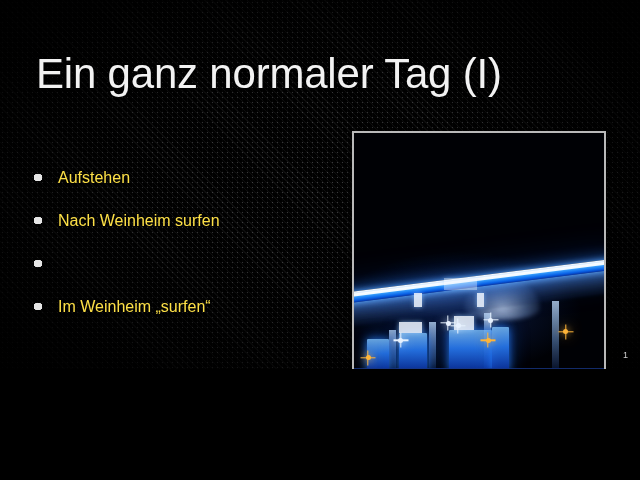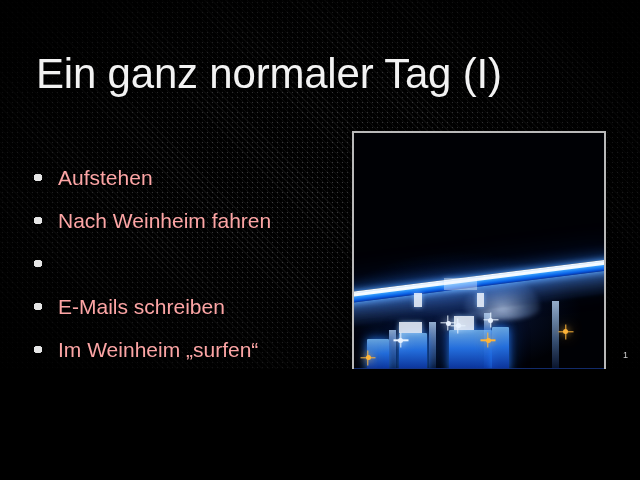--- a/index.html
+++ b/index.html
@@ -105,23 +105,23 @@
     position: absolute;
     left: 0; top: 0;
     width: 8px; height: 7px;
     background: #e6e6e6;
     clip-path: polygon(
       0% 14%, 14% 14%, 14% 0%, 86% 0%, 86% 14%, 100% 14%,
       100% 86%, 86% 86%, 86% 100%, 14% 100%, 14% 86%, 0% 86%);
     box-shadow: 0 1px 2px rgba(0,0,0,0.8);
   }
   .bullet-text {
-    font-size: 21px;
+    font-size: 16px;
     line-height: 24px;
-    color: #fca5a5;
+    color: #fde047;
     white-space: nowrap;
     text-shadow: 0 1px 2px rgba(0,0,0,0.85);
   }
 
   
   .photo-frame {
     position: absolute;
     left: 352px;
     top: 131px;
     width: 254px;
@@ -296,31 +296,27 @@
     <ul class="bullets">
 
       <li class="bullet-row">
         <span class="bullet-marker"></span>
         <span class="bullet-text">Aufstehen</span>
       </li>
 
 
       <li class="bullet-row">
         <span class="bullet-marker"></span>
-        <span class="bullet-text">Nach Weinheim fahren</span>
+        <span class="bullet-text">Nach Weinheim surfen</span>
       </li>
 
       <li class="bullet-row">
         <span class="bullet-marker"></span>
       </li>
 
-      <li class="bullet-row">
-        <span class="bullet-marker"></span>
-        <span class="bullet-text">E-Mails schreiben</span>
-      </li>
 
       <li class="bullet-row">
         <span class="bullet-marker"></span>
         <span class="bullet-text">Im Weinheim „surfen“</span>
       </li>
 
     </ul>
 
     <div class="photo-frame">
       <div class="photo">

